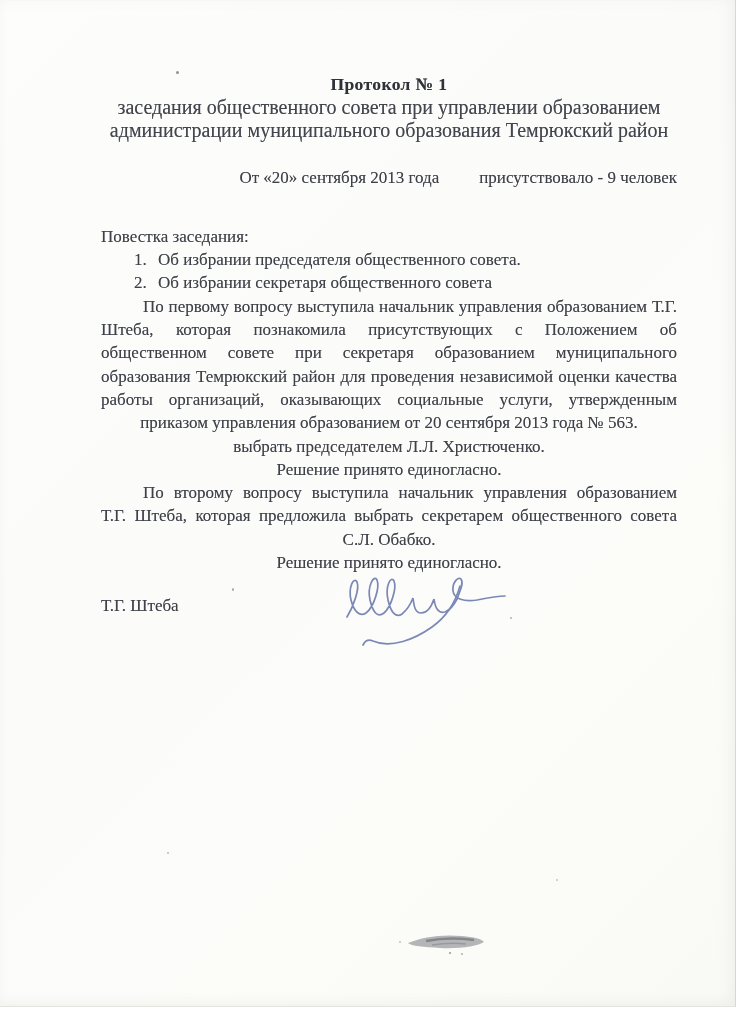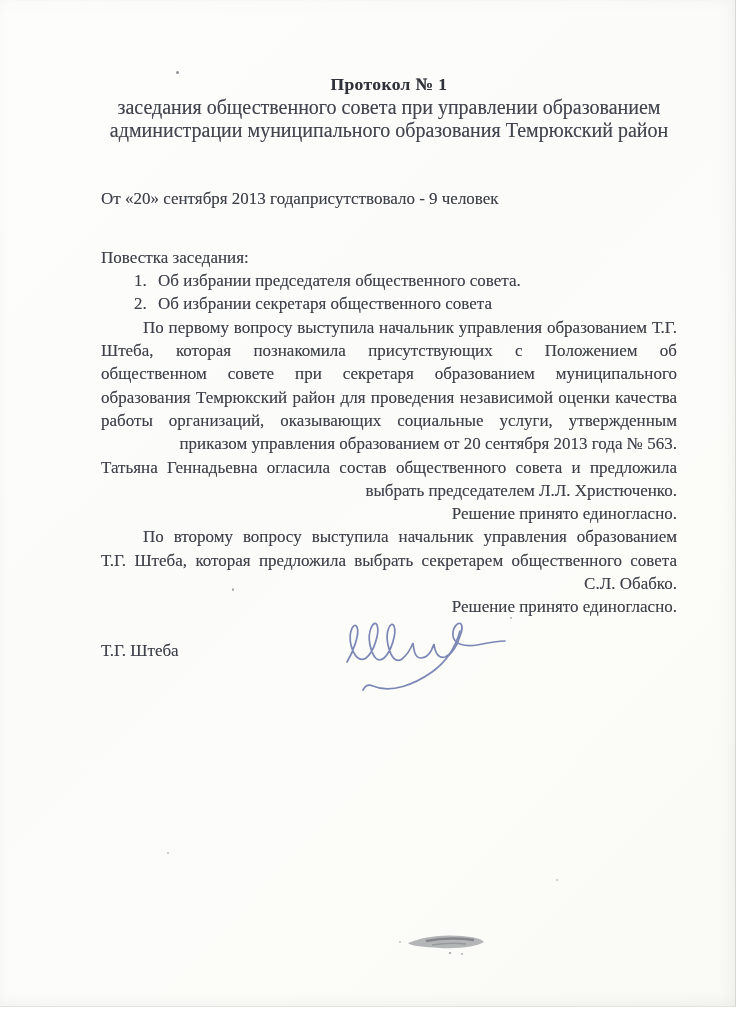--- a/index.html
+++ b/index.html
@@ -45,31 +45,32 @@
     color: #303239;
     letter-spacing: 0.4px;
   }
   .subtitle {
     font-size: 20px;
     line-height: 23.3px;
     text-align: center;
     color: #43454e;
   }
   .meta-row {
-    margin-top: 44px;
+    margin-top: 23px;
     display: flex;
-    justify-content: flex-start;
+    justify-content: flex-end;
     white-space: nowrap;
+    gap: 40px;
   }
   .agenda-heading { margin-top: 36px; white-space: nowrap; }
   .agenda-item { padding-left: 33px; white-space: nowrap; }
   .agenda-item .num { display: inline-block; width: 24px; }
   .line { white-space: nowrap; }
   .jl { text-align: justify; text-align-last: justify; }
-  .ll { text-align: right; }
+  .ll { text-align: center; }
   .ind { text-indent: 42px; }
   .sig-row {
     position: relative;
     margin-top: 20px;
     display: flex;
     justify-content: space-between;
     white-space: nowrap;
   }
   .sig-svg {
     position: absolute;
@@ -119,21 +120,20 @@
         <span class="num">2.</span><span>Об избрании секретаря общественного совета</span>
       </div>
 
       <div class="line jl ind">По первому вопросу выступила начальник управления образованием Т.Г.</div>
       <div class="line jl">Штеба, которая познакомила присутствующих с Положением об</div>
       <div class="line jl">общественном совете при секретаря образованием муниципального</div>
       <div class="line jl">образования Темрюкский район для проведения независимой оценки качества</div>
       <div class="line jl">работы организаций, оказывающих социальные услуги, утвержденным</div>
       <div class="line ll">приказом управления образованием от 20 сентября 2013 года № 563.</div>
 
-      <div class="line jl">Татьяна Геннадьевна огласила состав общественного совета и предложила</div>
       <div class="line ll">выбрать председателем Л.Л. Христюченко.</div>
 
       <div class="line ll">Решение принято единогласно.</div>
 
       <div class="line jl ind">По второму вопросу выступила начальник управления образованием</div>
       <div class="line jl">Т.Г. Штеба, которая предложила выбрать секретарем общественного совета</div>
       <div class="line ll">С.Л. Обабко.</div>
 
       <div class="line ll">Решение принято единогласно.</div>
 

